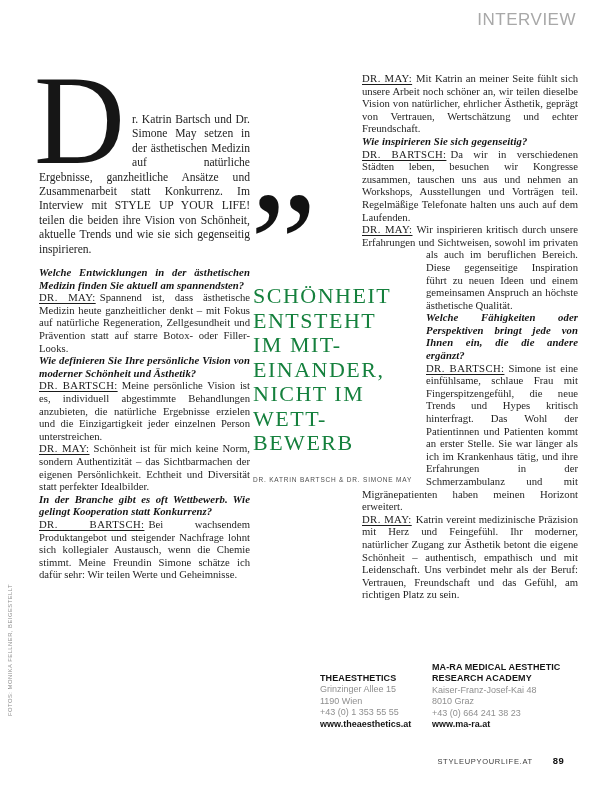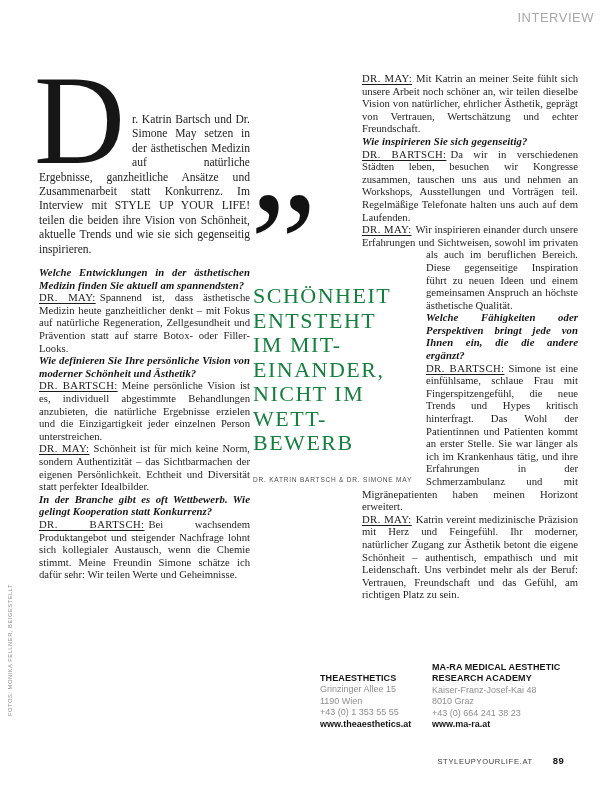--- a/index.html
+++ b/index.html
@@ -3,22 +3,22 @@
 <meta charset="utf-8">
 <style>
   html,body{margin:0;padding:0;background:#e8e8e8;}
   .page{
     position:relative; width:600px; height:786px; background:#ffffff;
     font-family:"Liberation Serif", serif; color:#1f1f1f; overflow:hidden;
     margin:0 auto;
   }
   
   .header-label{
-    position:absolute; top:10px; right:6px;
-    font-family:"Liberation Sans", sans-serif; font-size:13px;
+    position:absolute; top:10px; right:24px;
+    font-family:"Liberation Sans", sans-serif; font-size:17px;
     letter-spacing:.5px; color:#a8a8a8; font-weight:400;text-align:right;
   }
   
   .dropcap{
     position:absolute; left:34px; top:58px;
     font-family:"Liberation Serif", serif; font-size:126px; line-height:1;
     color:#161616;
   }
   
   .left-col{position:absolute; left:39px; top:113px; width:211px;}
@@ -106,21 +106,21 @@
 NICHT IM
 WETT-
 BEWERB</div>
   <div class="pull-quote-attr">DR. KATRIN BARTSCH &amp; DR. SIMONE MAY</div>
 
   <div class="right-col">
     <p class="answer"><span class="speaker">DR. MAY:</span><span>Mit Katrin an meiner Seite fühlt sich unsere Arbeit noch schöner an, wir teilen dieselbe Vision von natürlicher, ehrlicher Ästhetik, geprägt von Vertrauen, Wertschätzung und echter Freundschaft.</span></p>
     <p class="question">Wie inspirieren Sie sich gegenseitig?</p>
     <p class="answer"><span class="speaker">DR. BARTSCH:</span><span>Da wir in verschiedenen Städten leben, besuchen wir Kongresse zusammen, tauschen uns aus und nehmen an Workshops, Ausstellungen und Vorträgen teil. Regelmäßige Telefonate halten uns auch auf dem Laufenden.</span></p>
     <div class="wrap-spacer"></div>
-    <p class="answer"><span class="speaker">DR. MAY:</span><span>Wir inspirieren einander durch unsere Erfahrungen und Sichtweisen, sowohl im privaten als auch im beruflichen Bereich. Diese gegenseitige Inspiration führt zu neuen Ideen und einem gemeinsamen Anspruch an höchste ästhetische Qualität.</span></p>
+    <p class="answer"><span class="speaker">DR. MAY:</span><span>Wir inspirieren kritisch durch unsere Erfahrungen und Sichtweisen, sowohl im privaten als auch im beruflichen Bereich. Diese gegenseitige Inspiration führt zu neuen Ideen und einem gemeinsamen Anspruch an höchste ästhetische Qualität.</span></p>
     <p class="question">Welche Fähigkeiten oder Perspektiven bringt jede von Ihnen ein, die die andere ergänzt?</p>
     <p class="answer"><span class="speaker">DR. BARTSCH:</span><span>Simone ist eine einfühlsame, schlaue Frau mit Fingerspitzengefühl, die neue Trends und Hypes kritisch hinterfragt. Das Wohl der Patientinnen und Patienten kommt an erster Stelle. Sie war länger als ich im Krankenhaus tätig, und ihre Erfahrungen in der Schmerzambulanz und mit Migränepatienten haben meinen Horizont erweitert.</span></p>
     <p class="answer"><span class="speaker">DR. MAY:</span><span>Katrin vereint medizinische Präzision mit Herz und Feingefühl. Ihr moderner, natürlicher Zugang zur Ästhetik betont die eigene Schönheit – authentisch, empathisch und mit Leidenschaft. Uns verbindet mehr als der Beruf: Vertrauen, Freundschaft und das Gefühl, am richtigen Platz zu sein.</span></p>
   </div>
 
   <div class="contact contact-1">
     <div class="c-name">THEAESTHETICS</div>
     <div class="c-addr">Grinzinger Allee 15
 1190 Wien
 +43 (0) 1 353 55 55</div>

